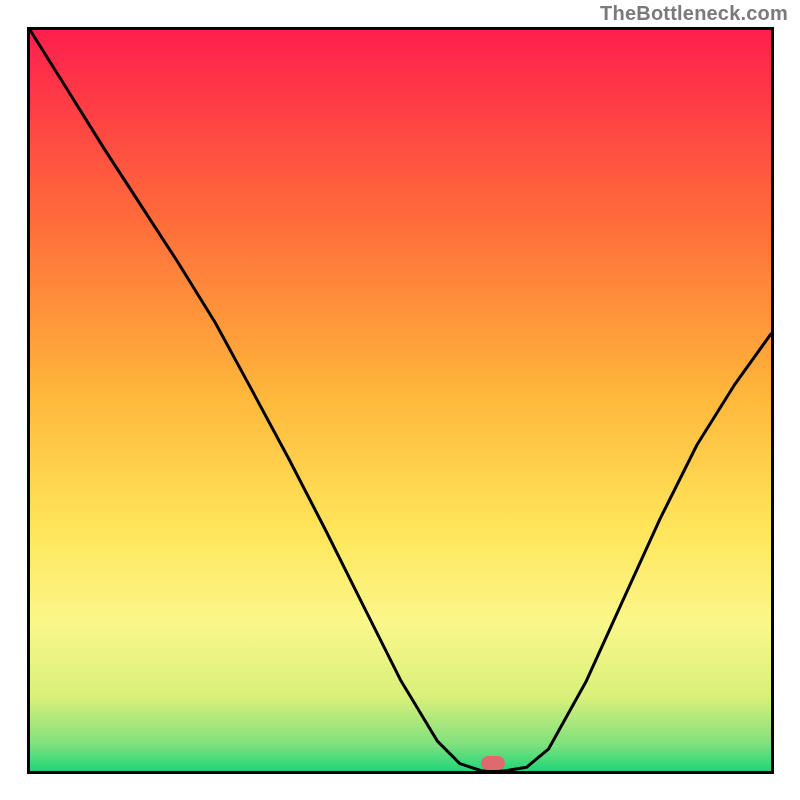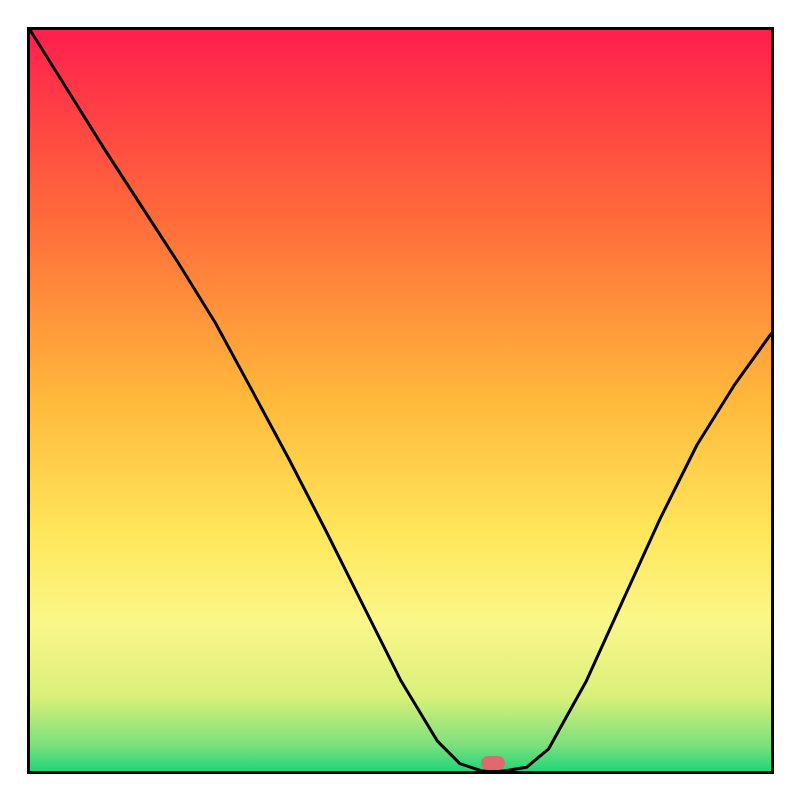--- a/index.html
+++ b/index.html
@@ -55,20 +55,21 @@
     height: 14px;
     border-radius: 7px;
     transform: translate(-50%, -50%);
     z-index: 4;
   }
 </style>
 </head>
 <body>
 
 <div class="wrap">
+  <div class="watermark">TheBottleneck.com</div>
 
   <div class="plot-box">
     <div class="plot-inner">
 
       <svg class="gradient" viewBox="0 0 741 741" preserveAspectRatio="none">
         <defs>
           <linearGradient id="bg-grad" x1="0" y1="0" x2="0" y2="1">
               <stop offset="0%" stop-color="#ff1f4d"></stop>
               <stop offset="25%" stop-color="#ff6a3b"></stop>
               <stop offset="50%" stop-color="#ffb93b"></stop>

